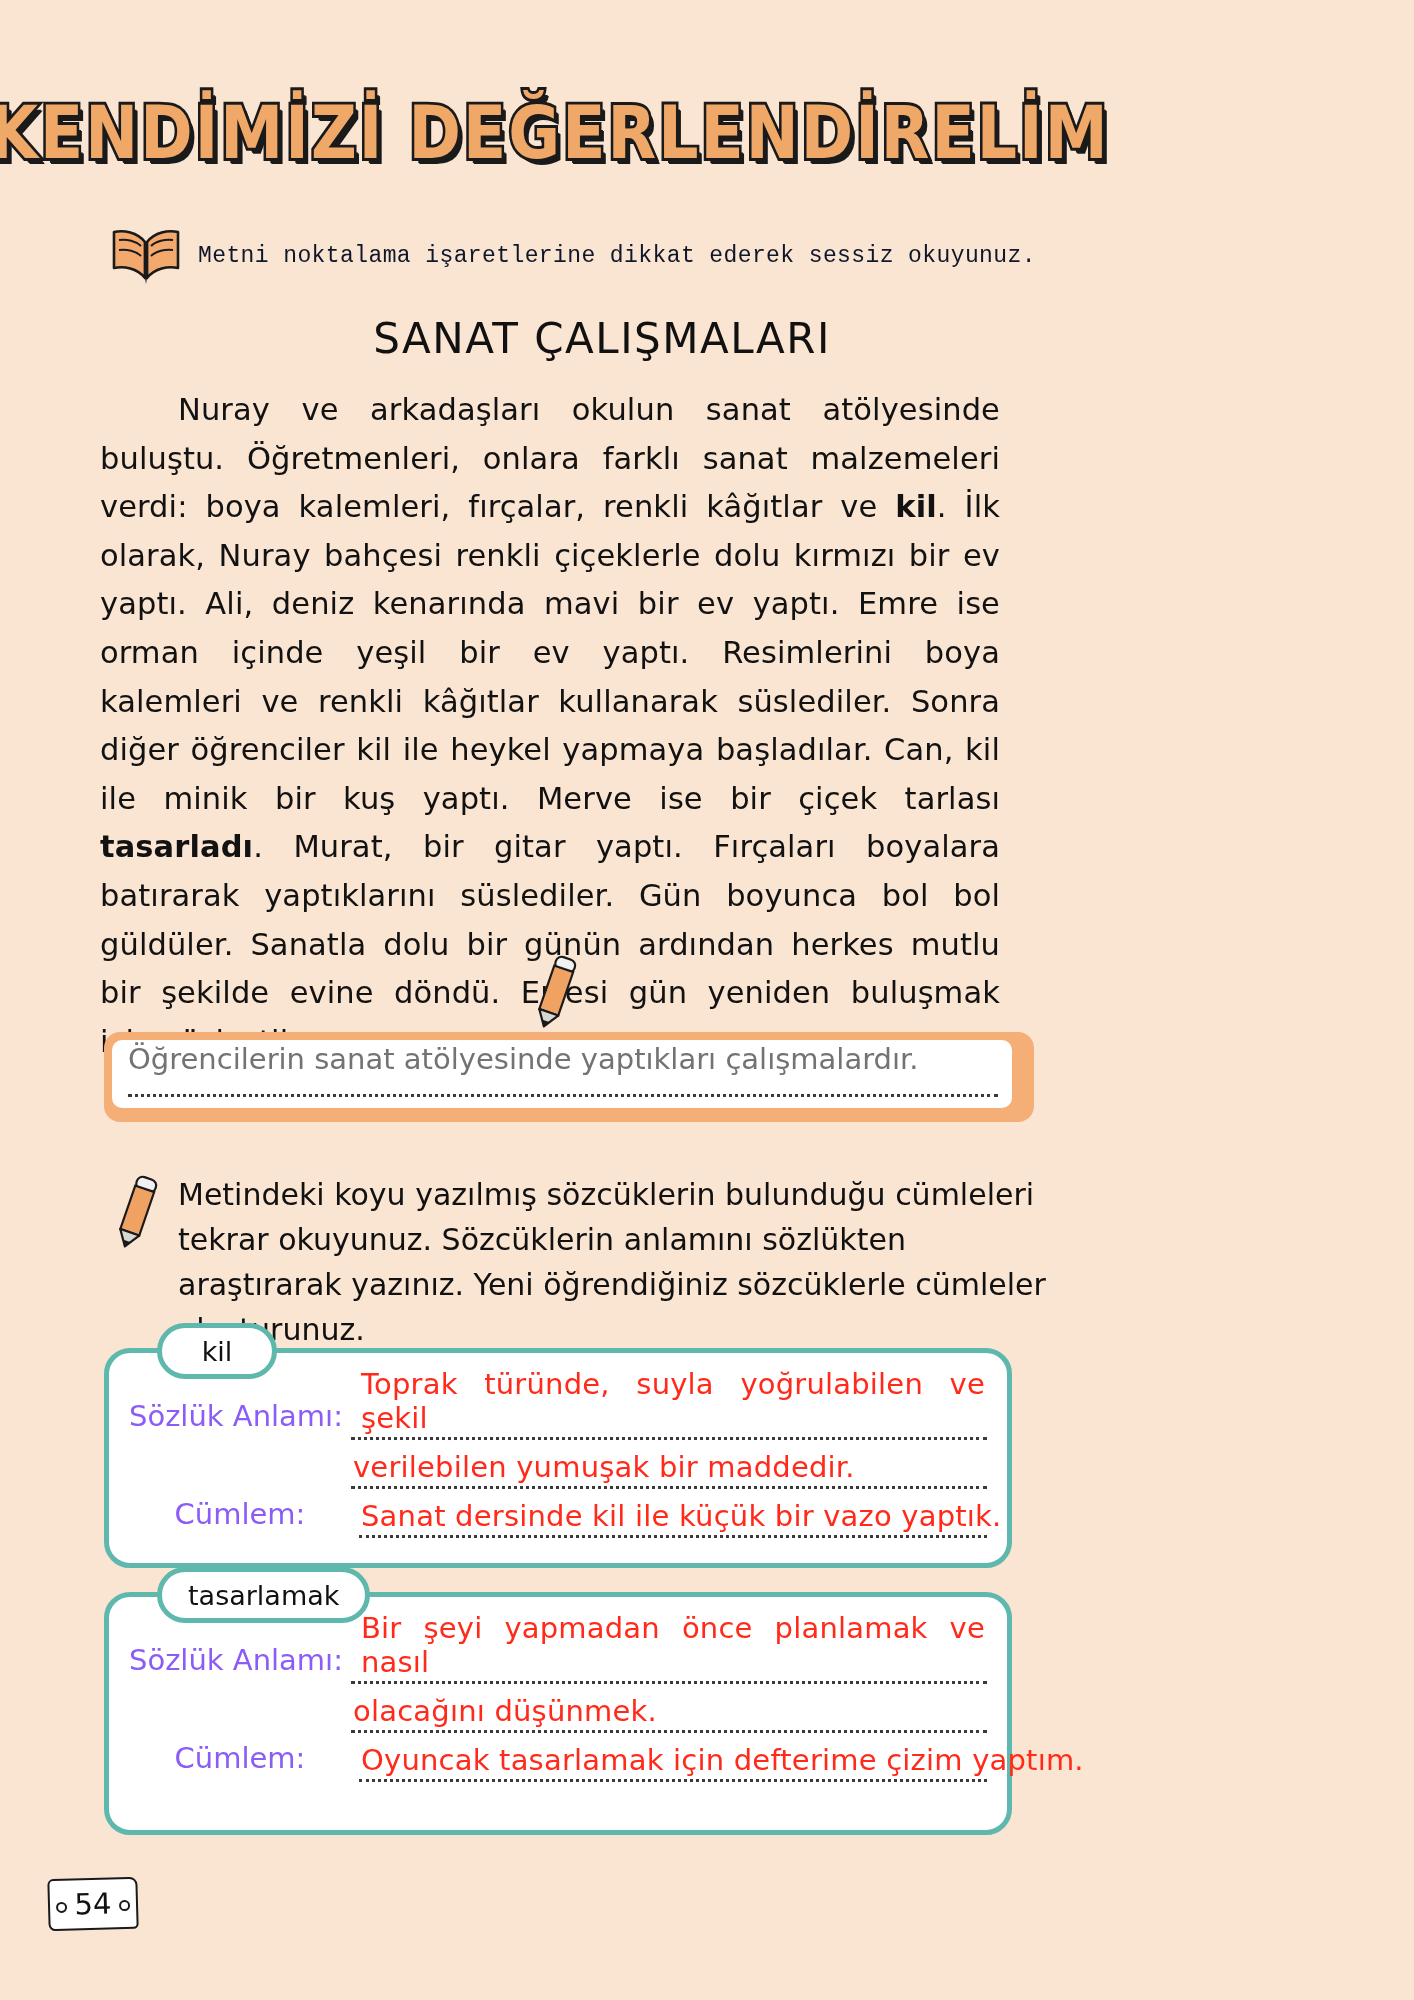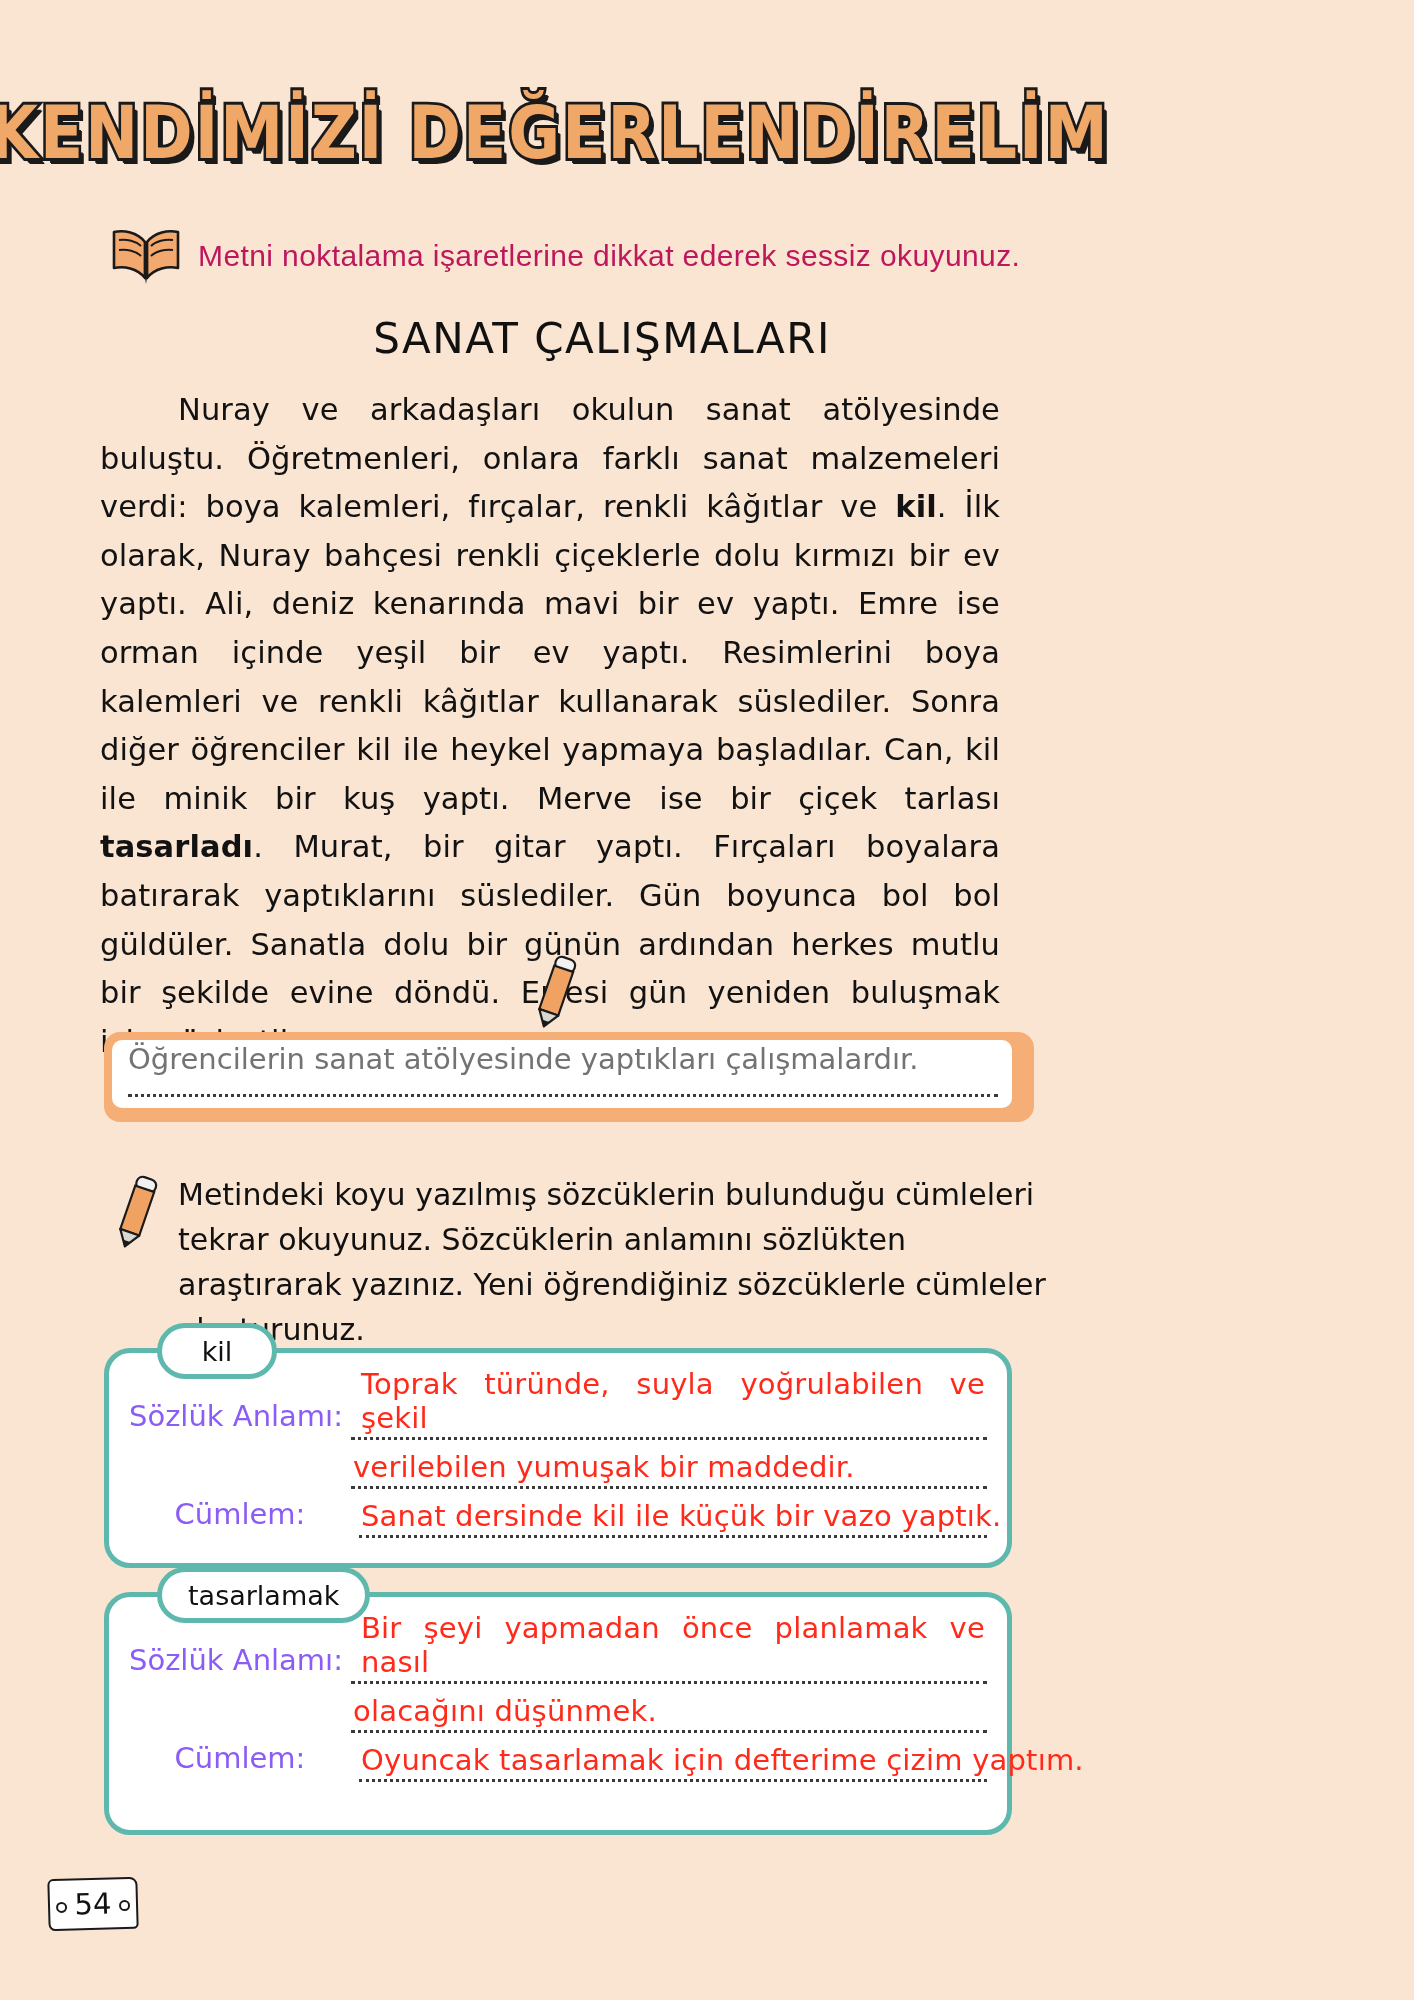--- a/index.html
+++ b/index.html
@@ -51,23 +51,23 @@
     display: flex;
     align-items: center;
   }
   .book-icon {
     width: 76px;
     height: 56px;
     flex: 0 0 auto;
     margin-right: 14px;
   }
   .instr-book-text {
-    font-family: Liberation Sans, sans-serif;
-    font-size: 30px;
-    color: #be185d;
+    font-family: Liberation Mono, monospace;
+    font-size: 23px;
+    color: #0f172a;
     letter-spacing: 0.4px;
     white-space: nowrap;
   }
   
   .section-heading {
     position: absolute;
     top: 314px;
     left: 0;
     width: 1204px;
     text-align: center;

